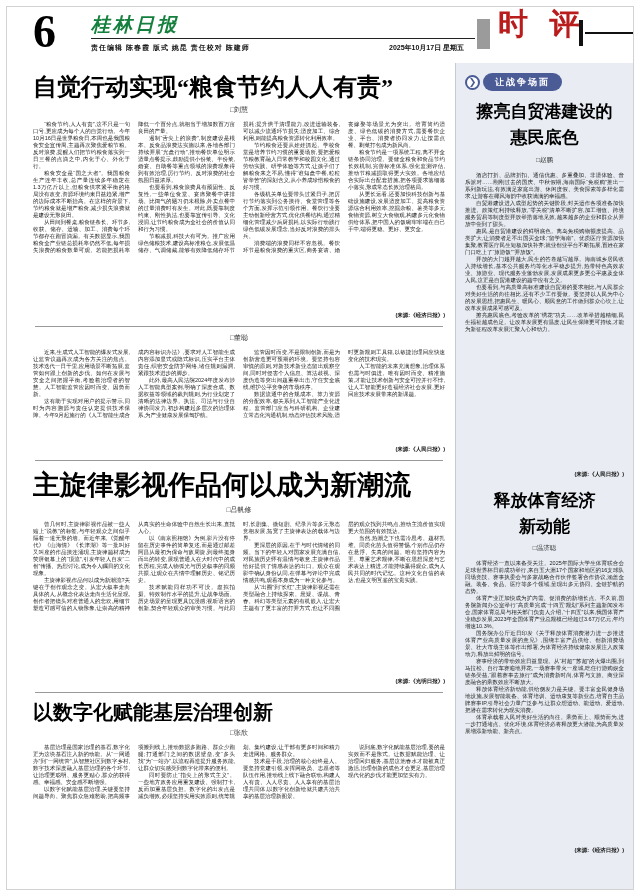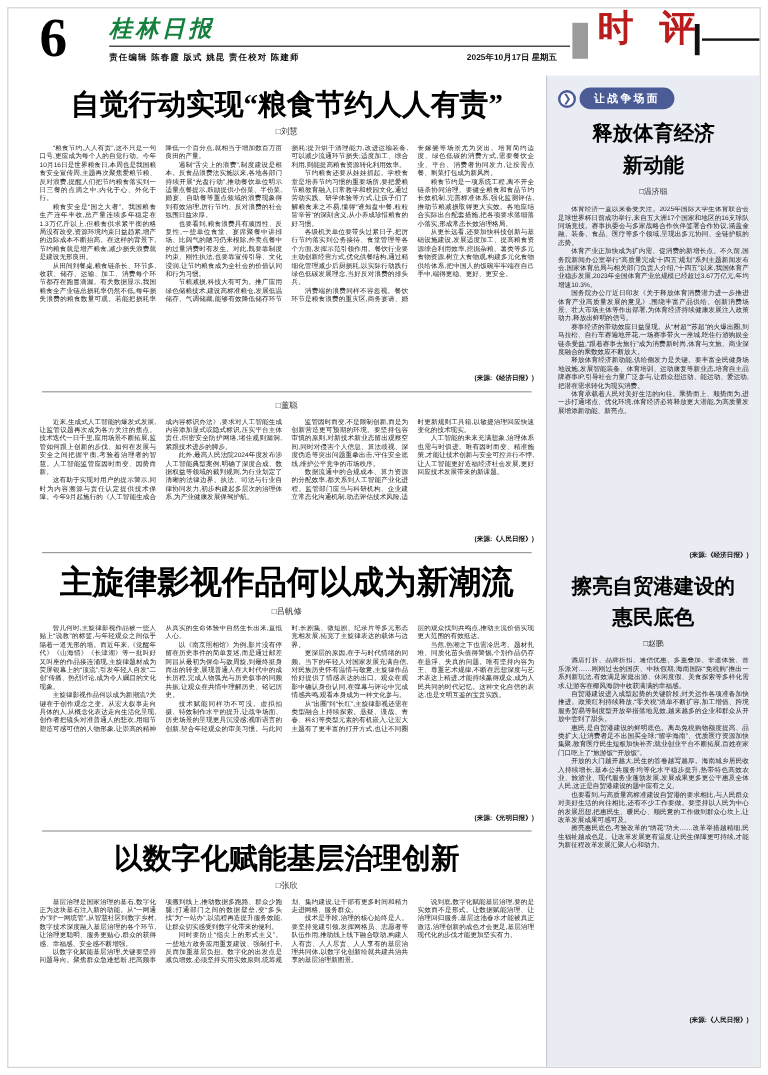--- a/index.html
+++ b/index.html
@@ -13,22 +13,22 @@
   .dateline{position:absolute;left:382px;top:36px;font-size:7px;font-weight:bold;color:#111;}
   .grayblock{position:absolute;left:470px;top:12px;width:13px;height:30px;background:#9b9b9b;}
   .section-title{position:absolute;left:491px;top:0;font:900 30px/1.1 "Liberation Serif","DejaVu Serif",serif;letter-spacing:7px;color:#b91c1c;}
   .vbar{position:absolute;left:572px;top:13px;width:4px;height:26px;background:#111;}
   .hbar{position:absolute;left:578px;top:25px;right:0;height:2px;background:#111;}
   
   .content{display:flex;align-items:stretch;padding:0 0 0 26px;height:826px;}
   .left{width:412px;padding-top:4px;}
   .sidebar{flex:1;margin-left:10px;background:#e9edf3;border-left:1px solid #c4cbd6;padding:10px 9px 6px 9px;}
   
-  .art h2{margin:4px 0 2px 0;text-align:center;font-family:"Liberation Serif","DejaVu Serif",serif;font-weight:900;color:#000;}
-  .t1{font-size:24px;}.t2{font-size:22px;}.t3{font-size:27px;}.t4{font-size:24px;}
+  .art h2{margin:4px 0 2px 0;font-family:"Liberation Serif","DejaVu Serif",serif;font-weight:900;color:#000;}
+  .t1{font-size:24px;}.t2{font-size:22px;}.t3{font-size:27px;}.t4{font-size:20px;}
   .byline{text-align:center;font-size:7px;color:#333;margin:2px 0 6px 0;}
   .bodywrap{position:relative;}
   .h1{height:198px;}.h2{height:104px;}.h3{height:164px;}.h4{height:100px;}
   .cols{column-count:4;column-gap:8px;height:100%;overflow:hidden;font-size:5.5px;line-height:7px;text-align:justify;color:#1d1d1d;}
   .cols p{margin:0;text-indent:2em;}
   .source{position:absolute;right:0;bottom:0;font-size:5.5px;font-weight:bold;background:#fff;padding:1px 0 0 5px;color:#111;}
   .rule{height:1px;background:#9a9a9a;margin:7px 2px 6px 2px;}
   
   .badge{display:flex;align-items:center;margin:0 0 8px 0;}
   .bcircle{width:15px;height:15px;border-radius:50%;background:#fff;border:2px solid #4a5b96;color:#4a5b96;font-size:9px;font-weight:bold;display:flex;align-items:center;justify-content:center;box-sizing:border-box;}
@@ -137,45 +137,45 @@
     </section>
 
     <aside class="sidebar">
 
       <div class="badge">
         <span class="bcircle">❯</span>
         <span class="bpill">让战争场面</span>
       </div>
 
       <article>
+        <h3 class="sb-title">擦亮自贸港建设的
+惠民底色</h3>
+        <div class="sb-byline">□赵鹏</div>
+        <div class="sb-body b1">
+            <p>酒店打折、品牌折扣、通信优惠、多重叠加、非遗体验、音乐派对……刚刚过去的国庆、中秋假期,海南国际“免税购”推出一系列新玩法,有效满足家庭出游、休闲度假、美食探索等多样化需求,让游客在椰风海韵中收获满满的幸福感。</p>
+            <p>自贸港建设进入成型起势的关键阶段,封关运作各项准备加快推进。政策红利持续释放,“零关税”清单不断扩容,加工增值、跨境服务贸易等制度型开放举措落地见效,越来越多的企业和群众从开放中尝到了甜头。</p>
+            <p>惠民,是自贸港建设的鲜明底色。离岛免税购物额度提高、品类扩大,让消费者足不出国买全球;“留学海南”、优质医疗资源加快集聚,教育医疗民生短板加快补齐;就业创业平台不断拓展,百姓在家门口吃上了“旅游饭”“开放饭”。</p>
+            <p>开放的大门越开越大,民生的答卷越写越厚。海南城乡居民收入持续增长,基本公共服务均等化水平稳步提升,热带特色高效农业、旅游业、现代服务业蓬勃发展,发展成果更多更公平惠及全体人民,这正是自贸港建设的题中应有之义。</p>
+            <p>也要看到,与高质量高标准建设自贸港的要求相比,与人民群众对美好生活的向往相比,还有不少工作要做。要坚持以人民为中心的发展思想,把惠民生、暖民心、顺民意的工作做到群众心坎上,让改革发展成果可感可及。</p>
+            <p>擦亮惠民底色,考验改革的“绣花”功夫……改革举措越精细,民生福祉越成色足。让改革发展更有温度,让民生保障更可持续,才能为新征程改革发展汇聚人心和动力。</p>
+          </div>
+        <div class="sb-source">(来源:《人民日报》)</div>
+      </article>
+
+      <article>
         <h3 class="sb-title">释放体育经济
 新动能</h3>
         <div class="sb-byline">□温济聪</div>
         <div class="sb-body b2">
             <p>体育经济一直以来备受关注。2025年国际大学生体育联合会足球世界杯日前成功举行,来自五大洲17个国家和地区的16支球队同场竞技。赛事执委会与多家战略合作伙伴签署合作协议,涵盖金融、装备、食品、医疗等多个领域,呈现出多元协同、全链护航的态势。</p>
             <p>体育产业正加快成为扩内需、促消费的新增长点。不久前,国务院新闻办公室举行“高质量完成‘十四五’规划”系列主题新闻发布会,国家体育总局与相关部门负责人介绍,“十四五”以来,我国体育产业稳步发展,2023年全国体育产业总规模已经超过3.67万亿元,年均增速10.3%。</p>
             <p>国务院办公厅近日印发《关于释放体育消费潜力进一步推进体育产业高质量发展的意见》,围绕丰富产品供给、创新消费场景、壮大市场主体等作出部署,为体育经济持续健康发展注入政策动力,释放出鲜明的信号。</p>
             <p>赛事经济的带动效应日益显现。从“村超”“苏超”的火爆出圈,到马拉松、自行车赛遍地开花,一场赛事带火一座城,吃住行游购娱全链条受益,“跟着赛事去旅行”成为消费新时尚,体育与文旅、商业深度融合的乘数效应不断放大。</p>
             <p>释放体育经济新动能,供给侧发力是关键。要丰富全民健身场地设施,发展智能装备、体育培训、运动康复等新业态,培育自主品牌赛事IP,引导社会力量广泛参与,让群众想运动、能运动、爱运动,把潜在需求转化为现实消费。</p>
             <p>体育承载着人民对美好生活的向往。乘势而上、顺势而为,进一步打通堵点、优化环境,体育经济必将释放更大潜能,为高质量发展增添新动能、新亮点。</p>
           </div>
         <div class="sb-source">(来源:《经济日报》)</div>
       </article>
 
-      <article>
-        <h3 class="sb-title">擦亮自贸港建设的
-惠民底色</h3>
-        <div class="sb-byline">□赵鹏</div>
-        <div class="sb-body b1">
-            <p>酒店打折、品牌折扣、通信优惠、多重叠加、非遗体验、音乐派对……刚刚过去的国庆、中秋假期,海南国际“免税购”推出一系列新玩法,有效满足家庭出游、休闲度假、美食探索等多样化需求,让游客在椰风海韵中收获满满的幸福感。</p>
-            <p>自贸港建设进入成型起势的关键阶段,封关运作各项准备加快推进。政策红利持续释放,“零关税”清单不断扩容,加工增值、跨境服务贸易等制度型开放举措落地见效,越来越多的企业和群众从开放中尝到了甜头。</p>
-            <p>惠民,是自贸港建设的鲜明底色。离岛免税购物额度提高、品类扩大,让消费者足不出国买全球;“留学海南”、优质医疗资源加快集聚,教育医疗民生短板加快补齐;就业创业平台不断拓展,百姓在家门口吃上了“旅游饭”“开放饭”。</p>
-            <p>开放的大门越开越大,民生的答卷越写越厚。海南城乡居民收入持续增长,基本公共服务均等化水平稳步提升,热带特色高效农业、旅游业、现代服务业蓬勃发展,发展成果更多更公平惠及全体人民,这正是自贸港建设的题中应有之义。</p>
-            <p>也要看到,与高质量高标准建设自贸港的要求相比,与人民群众对美好生活的向往相比,还有不少工作要做。要坚持以人民为中心的发展思想,把惠民生、暖民心、顺民意的工作做到群众心坎上,让改革发展成果可感可及。</p>
-            <p>擦亮惠民底色,考验改革的“绣花”功夫……改革举措越精细,民生福祉越成色足。让改革发展更有温度,让民生保障更可持续,才能为新征程改革发展汇聚人心和动力。</p>
-          </div>
-        <div class="sb-source">(来源:《人民日报》)</div>
-      </article>
-
     </aside>
 
   </div>
 </div>
 
 </body></html>

